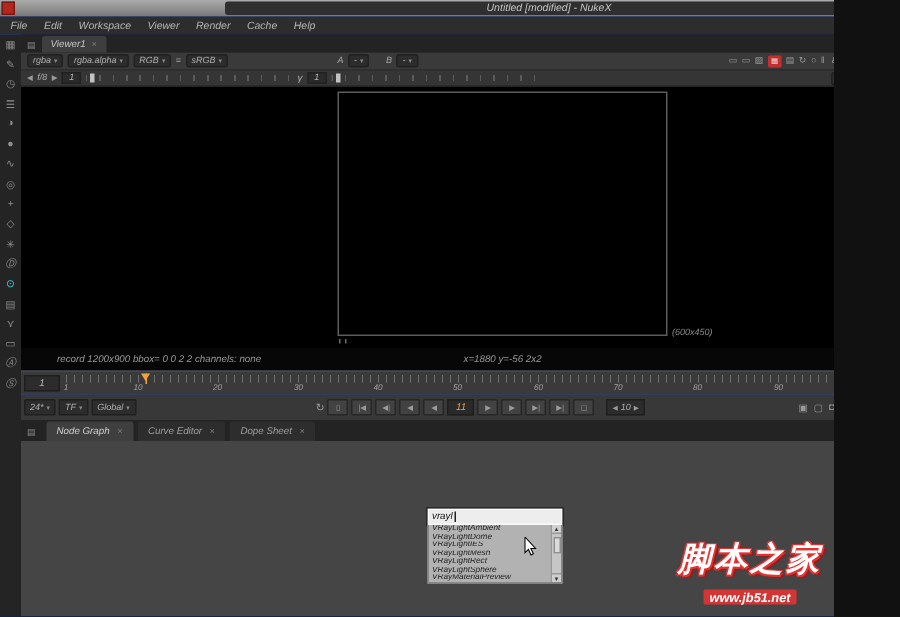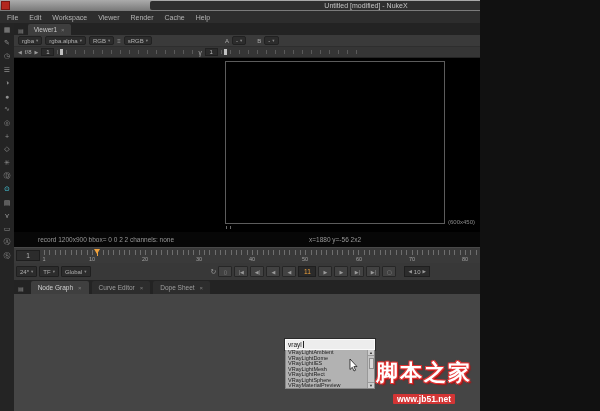--- a/index.html
+++ b/index.html
@@ -1,18 +1,18 @@
 <!DOCTYPE html>
 <html><head>
 <meta charset="utf-8">
 <style>
   * { margin:0; padding:0; box-sizing:border-box; }
   body { background:#111; font-family:"Liberation Sans","DejaVu Sans",sans-serif; }
-  .screen { position:relative; width:480px; height:411px; background:#1d4ed8; overflow:hidden;
-            font-family:"Liberation Sans","DejaVu Sans",sans-serif; }
+  .screen { position:relative; width:556px; height:411px; background:#1d4ed8; overflow:hidden;
+            font-family:"Liberation Sans","DejaVu Sans",sans-serif;font-style:italic; }
 
   
   .titlebar { position:absolute; left:0; top:0; width:600px; height:11px;
               background:linear-gradient(#ababab,#787878); }
   .app-icon { position:absolute; left:1px; top:1px; width:9px; height:9px;
               background:#b3281e; border:1px solid #7a1812; }
   .title-inset { position:absolute; left:150px; top:1px; width:432px; height:9px;
                  background:#2f2f2f; border-radius:2px; display:flex; align-items:center;
                  justify-content:center; }
   .title-text { font-size:7px; color:#c4c4c4; line-height:9px; }

